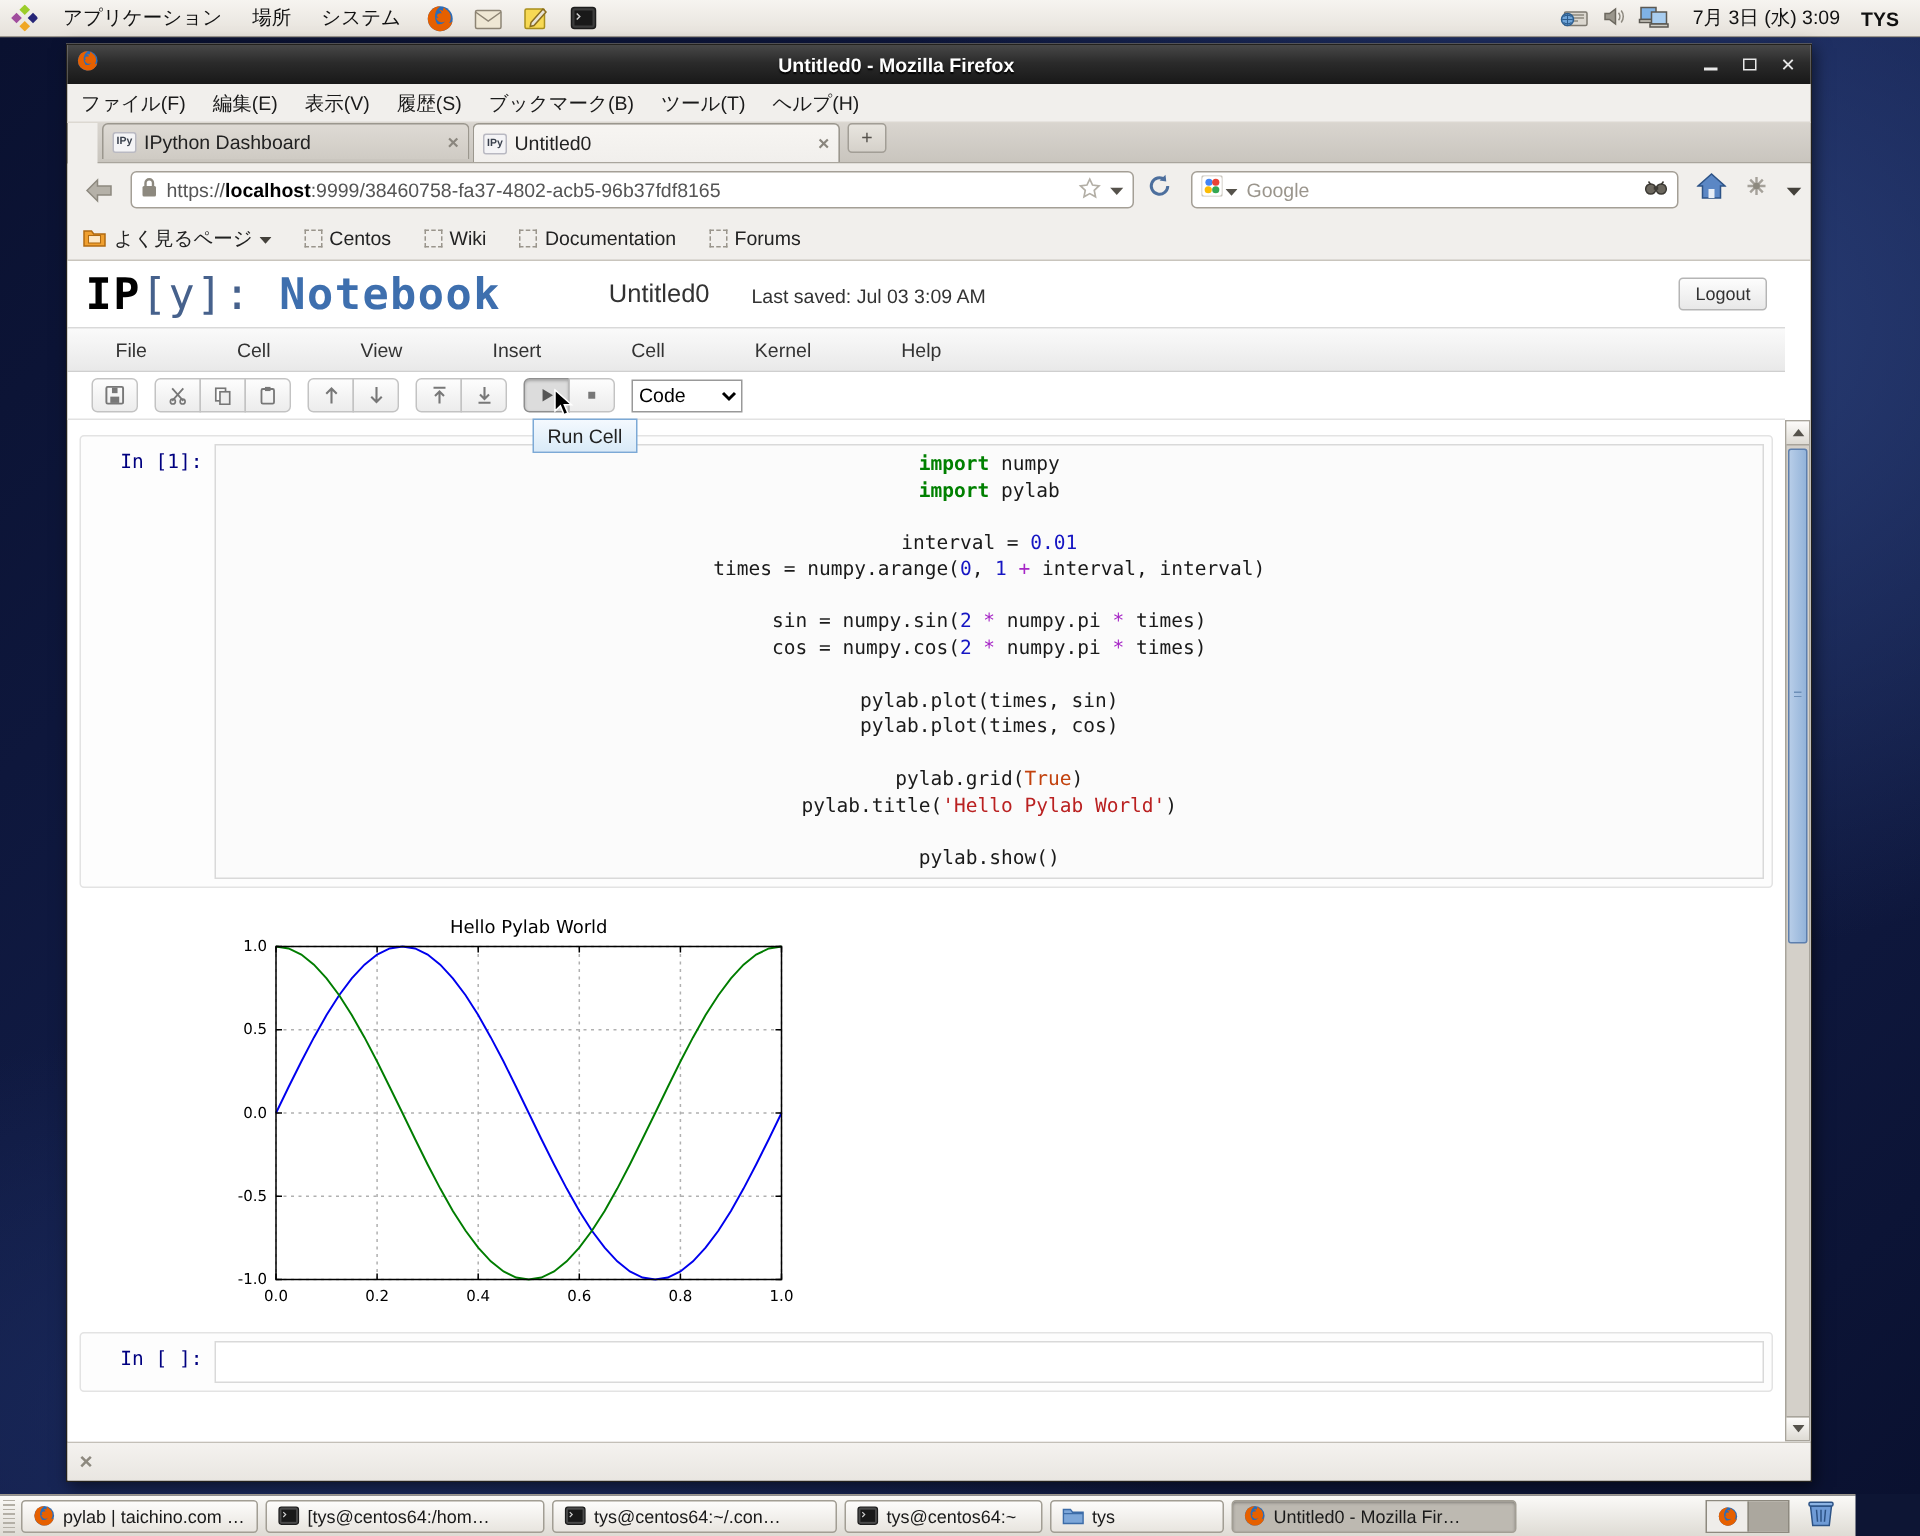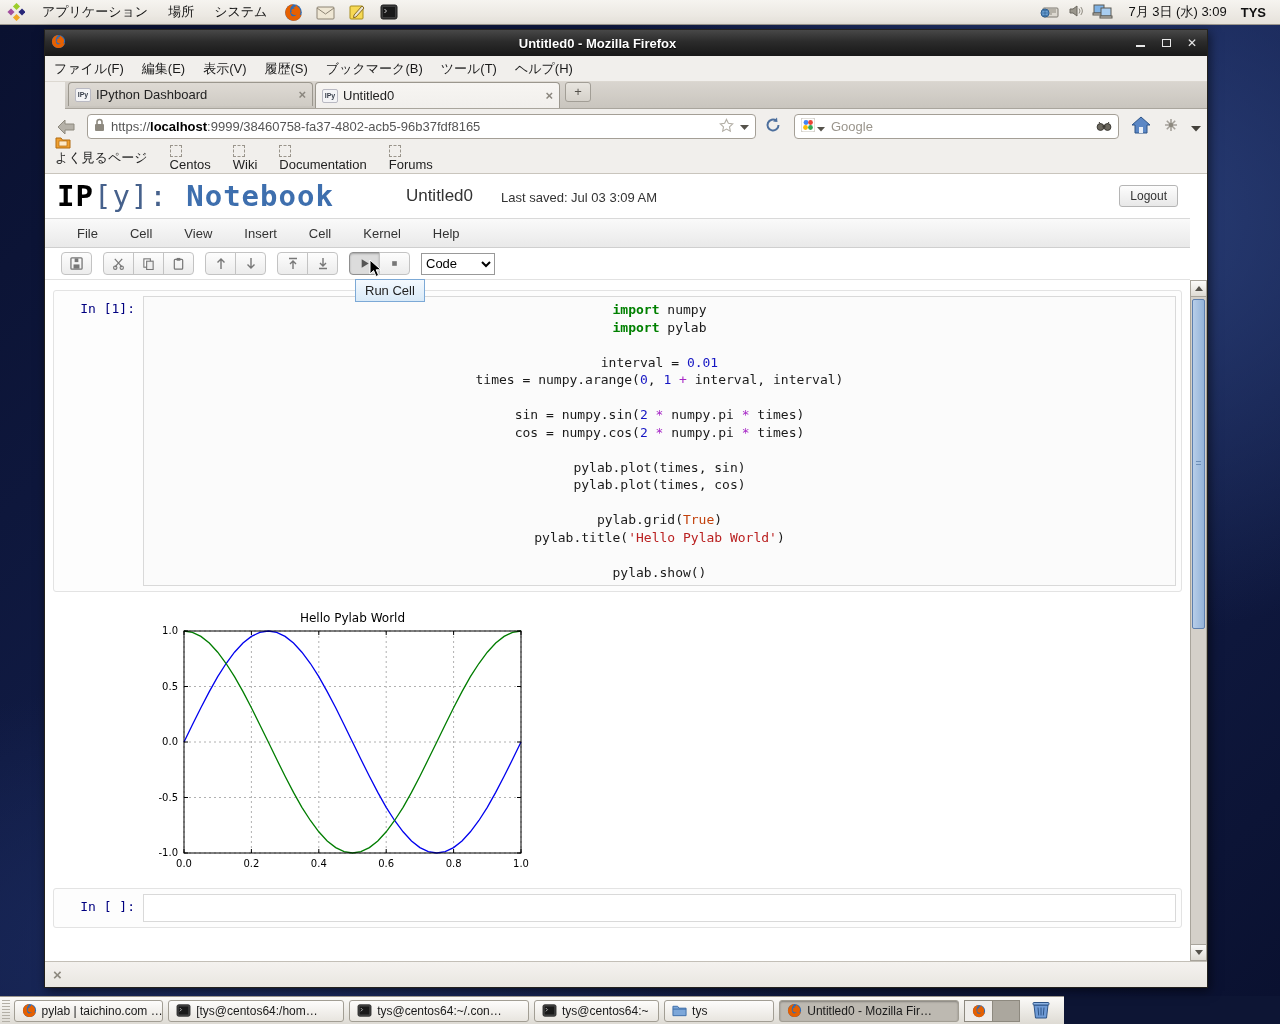--- a/index.html
+++ b/index.html
@@ -87,41 +87,41 @@
   #reload-btn { margin:0 4px 0 8px; }
   #search-box { width:325px; height:25px; margin-left:8px; background:#fff;
     border:1px solid #a49f96; border-radius:4px; display:flex; align-items:center; padding:0 6px; }
   #search-input { flex:1; border:none; outline:none; font-size:13px; color:#333;
     margin-left:6px; font-family:"Liberation Sans",sans-serif; background:transparent; }
   #search-input::placeholder { color:#9a958c; }
   .navicon { margin-left:12px; flex:none; }
 
   #bookmarksbar { height:30px; background:#f1efec; border-bottom:1px solid #c9c5bd;
     display:flex; align-items:center; padding-left:10px; font-size:13px; color:#222; }
-  .bm-item { display:flex; margin-right:22px;flex-direction:column; }
+  .bm-item { display:flex; align-items:center; margin-right:22px; }
   .bm-item .ph { width:12px; height:12px; border:1px dashed #9a958c; margin-right:5px; }
   .bm-chev { margin-left:4px; }
 
   
   #content { flex:1; background:#fff; position:relative; overflow:hidden; }
   #nb-main { position:absolute; left:0; top:0; right:17px; bottom:0; }
 
   #nb-header { height:44px; display:flex; align-items:center; padding:0 12px; background:#fff; }
   #nb-logo { font-family:"DejaVu Sans Mono", monospace; font-size:29px; letter-spacing:1px; }
   #nb-logo .lg-ip { color:#000; font-weight:bold; }
   #nb-logo .lg-y  { color:#46618c; }
   #nb-logo .lg-nb { color:#3e6fae; font-weight:bold; }
   #nb-title { font-size:17px; color:#333; margin-left:72px; }
   #nb-saved { font-size:13px; color:#333; margin-left:28px; margin-top:3px; }
   #logout-btn { margin-left:auto; font-size:12px; color:#333; padding:3px 10px;
     border:1px solid #b5b5b5; border-radius:3px; background:linear-gradient(#fdfdfd,#e8e8e8); }
 
   #nb-menubar { height:30px; background:linear-gradient(#fafafa,#e9e9e9);
     border-top:1px solid #d9d9d9; border-bottom:1px solid #cfcfcf;
-    display:flex; align-items:center; font-size:13px; color:#333; padding-left:16px; }
+    display:flex; align-items:center; font-size:13px; color:#333; padding-left:16px;gap:28px; }
   .nb-menu-item { padding:0 16px; height:100%; display:flex; align-items:center; }
 
   #nb-toolbar { height:32px; background:#fff; border-bottom:1px solid #e2e2e2;
     display:flex; align-items:center; padding-left:16px; position:relative; }
   .tb-group { display:flex; margin-right:11px; }
   .tb-btn { width:31px; height:23px; border:1px solid #c3c3c3; background:linear-gradient(#fdfdfd,#ececec);
     display:flex; align-items:center; justify-content:center; margin-left:-1px; }
   .tb-group .tb-btn:first-child { border-radius:4px 0 0 4px; margin-left:0; }
   .tb-group .tb-btn:last-child { border-radius:0 4px 4px 0; }
   .tb-group .tb-btn:only-child { border-radius:4px; }
@@ -162,21 +162,21 @@
   
   #inner-scroll { position:absolute; right:0; top:106px; bottom:0; width:17px; }
   #inner-scroll .sb-thumb { top:18px; height:330px; }
 
   
   #statusbar { height:26px; background:linear-gradient(#f4f2ef,#e9e6e1);
     border-top:1px solid #c3bfb7; display:flex; align-items:center; padding-left:8px; }
   #statusbar .sclose { color:#8d897f; font-size:15px; font-weight:bold; }
 
   
-  #taskbar { position:absolute; left:0; top:996px; width:1064px; height:28px;
+  #taskbar { position:absolute; left:0; top:996px; width:1237px; height:28px;
     background:linear-gradient(#fbfaf8,#dedbd4); border-top:1px solid #9c978e;
     display:flex; align-items:center; }
   #tb-handle { width:8px; height:22px; margin:0 4px 0 2px;
     background:repeating-linear-gradient(#b3afa6 0 1px, transparent 1px 3px); }
   .task-btn { height:22px; border:1px solid #a29e94; border-radius:3px;
     background:linear-gradient(#fdfcfb,#e8e5df); display:flex; align-items:center;
     padding:0 7px; margin-right:5px; font-size:12px; color:#1a1a1a; white-space:nowrap; overflow:hidden; }
   .task-btn.active { background:#bdb9b1; box-shadow:inset 0 1px 2px rgba(0,0,0,.3); }
   .task-btn .ticon { margin-right:5px; flex:none; display:flex; }
   #ws-switcher { margin-left:auto; display:flex; border:1px solid #8d897f; height:22px; }

